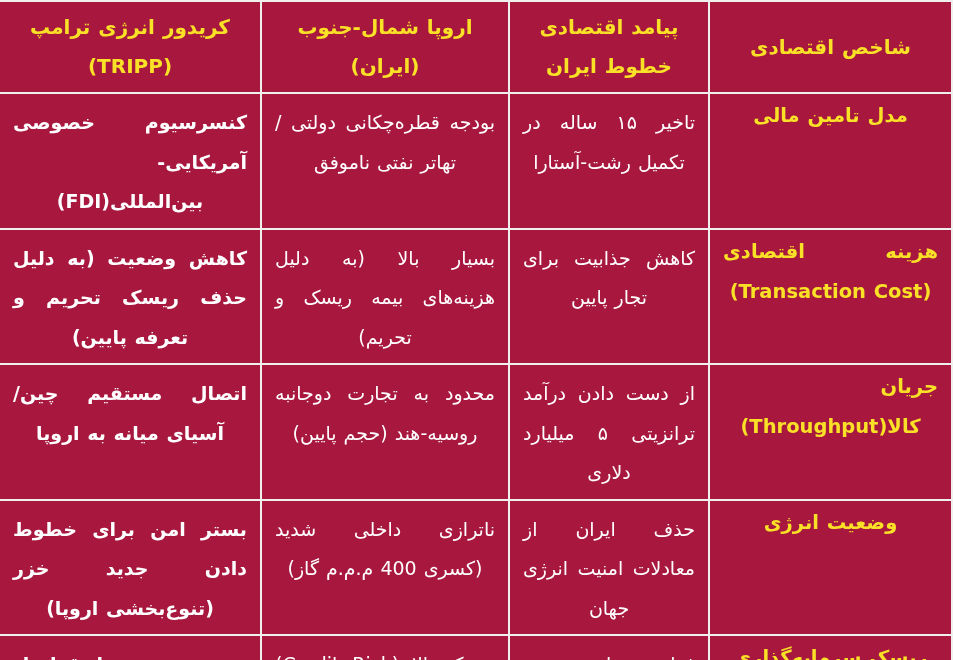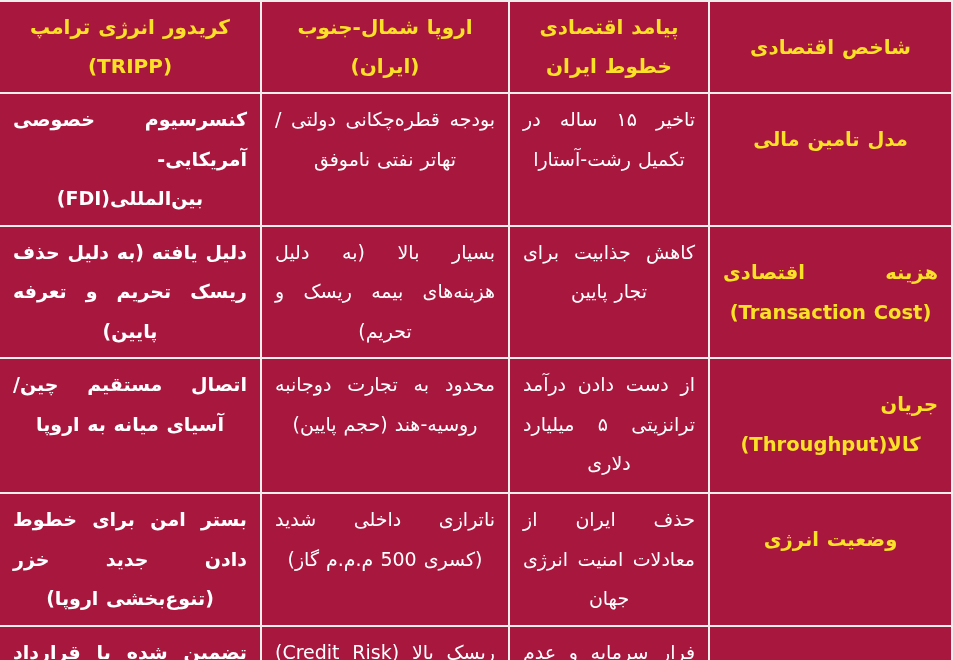--- a/index.html
+++ b/index.html
@@ -36,30 +36,31 @@
     line-height: 1.95;
   }
   
   .cmp tbody th.rowhead {
     color: #F9E127;
     font-weight: bold;
     font-size: 19.5px;
     line-height: 2.05;
     text-align: justify;
     text-align-last: center;
-    padding-top: 26px;
+    padding-top: 2px;
     margin-left: 16px;
   }
   
   .cmp td {
     color: #FFFFFF;
     font-size: 19px;
     line-height: 2.08;
     text-align: justify;
     text-align-last: center;
+    padding-top: 9px;
   }
   .cmp td.tripp { font-weight: bold; }
   
   .cmp thead tr      { height: 78px; }
   .cmp tbody tr.r0   { height: 92px; }
   .cmp tbody tr.r1   { height: 125px; }
   .cmp tbody tr.r2   { height: 135px; }
   .cmp tbody tr.r3   { height: 133px; }
   .cmp tbody tr.r4   { height: 97px; }
 </style>
@@ -85,32 +86,32 @@
     <tr class="r0">
       <th class="rowhead">مدل تامین مالی</th>
       <td>تاخیر ۱۵ ساله در تکمیل رشت-آستارا</td>
       <td>بودجه قطره‌چکانی دولتی / تهاتر نفتی ناموفق</td>
       <td class="tripp">کنسرسیوم خصوصی آمریکایی-بین‌المللی(FDI)</td>
     </tr>
     <tr class="r1">
       <th class="rowhead">هزینه اقتصادی (Transaction Cost)</th>
       <td>کاهش جذابیت برای تجار پایین</td>
       <td>بسیار بالا (به دلیل هزینه‌های بیمه ریسک و تحریم)</td>
-      <td class="tripp">دلیل یافته (به دلیل حذف ریسک تحریم و تعرفه پایین)</td>
+      <td class="tripp">کاهش وضعیت (به دلیل حذف ریسک تحریم و تعرفه پایین)</td>
     </tr>
     <tr class="r2">
       <th class="rowhead">جریان کالا(Throughput)</th>
       <td>از دست دادن درآمد ترانزیتی ۵ میلیارد دلاری</td>
       <td>محدود به تجارت دوجانبه روسیه-هند (حجم پایین)</td>
       <td class="tripp">اتصال مستقیم چین/آسیای میانه به اروپا</td>
     </tr>
     <tr class="r3">
       <th class="rowhead">وضعیت انرژی</th>
       <td>حذف ایران از معادلات امنیت انرژی جهان</td>
-      <td>ناترازی داخلی شدید (کسری 500 م.م.م گاز)</td>
+      <td>ناترازی داخلی شدید (کسری 400 م.م.م گاز)</td>
       <td class="tripp">بستر امن برای خطوط دادن جدید خزر (تنوع‌بخشی اروپا)</td>
     </tr>
     <tr class="r4">
       <th class="rowhead">ریسک سرمایه‌گذاری</th>
       <td>فرار سرمایه و عدم جذب سرمایه خارجی</td>
       <td>ریسک بالا (Credit Risk) به دلیل عدم عضویت FATF</td>
       <td class="tripp">تضمین شده با قرارداد ۹۹ ساله و حمایت ناتو</td>
     </tr>
   </tbody>
 </table>

